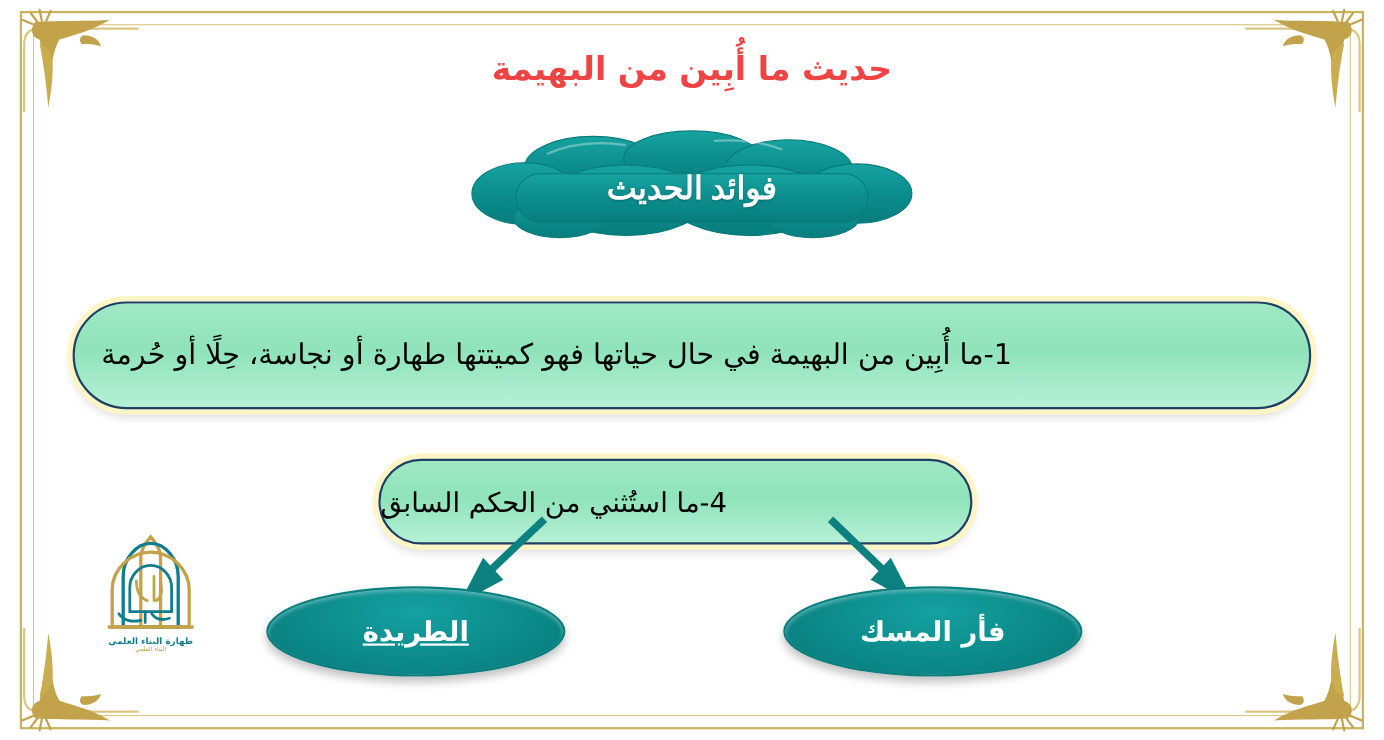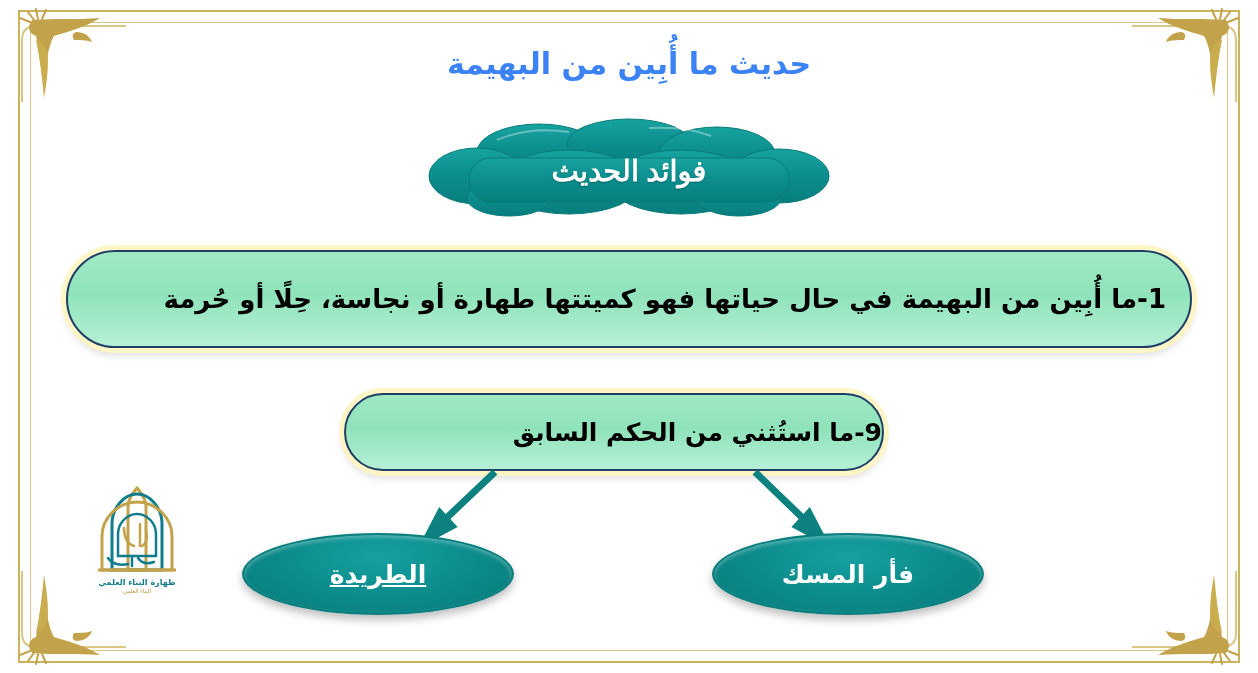--- a/index.html
+++ b/index.html
@@ -26,21 +26,21 @@
   .corner.tl { left:14px;  top:6px; }
   .corner.tr { right:14px; top:6px;  transform:scaleX(-1); }
   .corner.bl { left:14px;  bottom:6px; transform:scaleY(-1); }
   .corner.br { right:14px; bottom:6px; transform:scale(-1,-1); }
 
   
   .title {
     position:absolute; top:46px; left:0; right:0;
     text-align:center;
     font-size:30px; font-weight:bold;
-    color:#3b82f6;
+    color:#ef4444;
     letter-spacing:0px;
     direction:rtl;
   }
 
   
   .cloud-wrap {
     position:absolute;
     left:50%; transform:translateX(-50%);
     top:118px;
     width:420px; height:100px;
@@ -56,24 +56,25 @@
     font-family:Liberation Serif, serif;
   }
 
   
   .pill {
     position:absolute;
     border:2px solid #1f3f63;
     border-radius:60px;
     background:linear-gradient(180deg,#9fe9c4 0%,#8fe3ba 45%,#b6f0d6 100%);
     box-shadow:0 0 0 5px #fdf5c6, 0 6px 10px rgba(0,0,0,.18);
-    display:flex; align-items:center; justify-content:flex-start;
+    display:flex; align-items:center; justify-content:flex-end;
     direction:rtl;
     color:#000000;
-    font-weight:bold;
+    font-weight:normal;
+    margin-top:24px;
   }
   .pill-1 {
     left:66px; top:250px; width:1126px; height:98px;
     font-size:26px;
     padding:0 24px;
   }
   .pill-2 {
     left:344px; top:393px; width:540px; height:78px;
     font-size:25px;
   }
@@ -180,21 +181,21 @@
     </g>
   </svg>
   <div class="cloud-label">فوائد الحديث</div>
 </div>
 
 <div class="pill pill-1">
   <span>1-ما أُبِين من البهيمة في حال حياتها فهو كميتتها طهارة أو نجاسة، حِلًا أو حُرمة</span>
 </div>
 
 <div class="pill pill-2">
-  <span>9-ما استُثني من الحكم السابق</span>
+  <span>4-ما استُثني من الحكم السابق</span>
 </div>
 
 <svg class="arrows" viewBox="0 0 1258 673">
   <g stroke="#0d8080" stroke-width="7" fill="#0d8080">
     <line x1="495" y1="472" x2="437" y2="527"></line>
     <polygon points="426,540 452,526 440,513"></polygon>
     <line x1="755" y1="472" x2="812" y2="527"></line>
     <polygon points="823,540 797,526 809,513"></polygon>
   </g>
 </svg>

